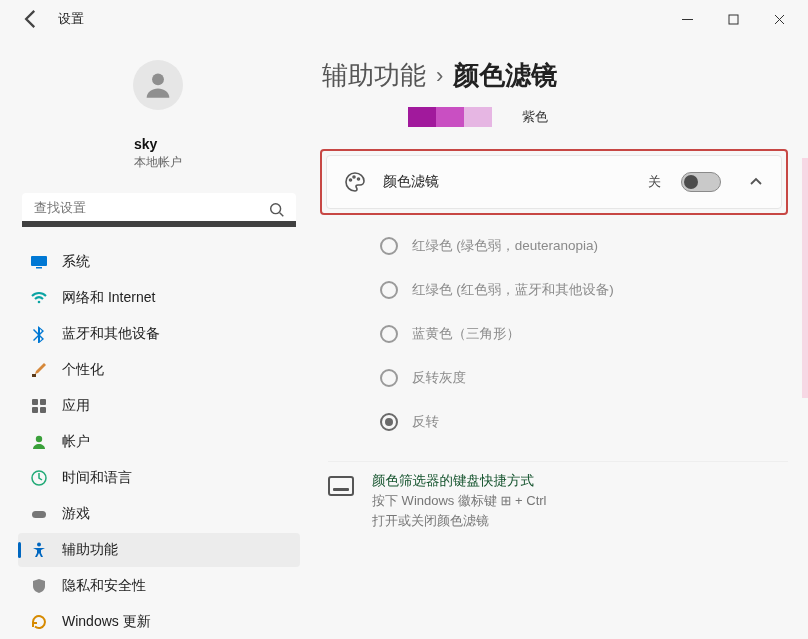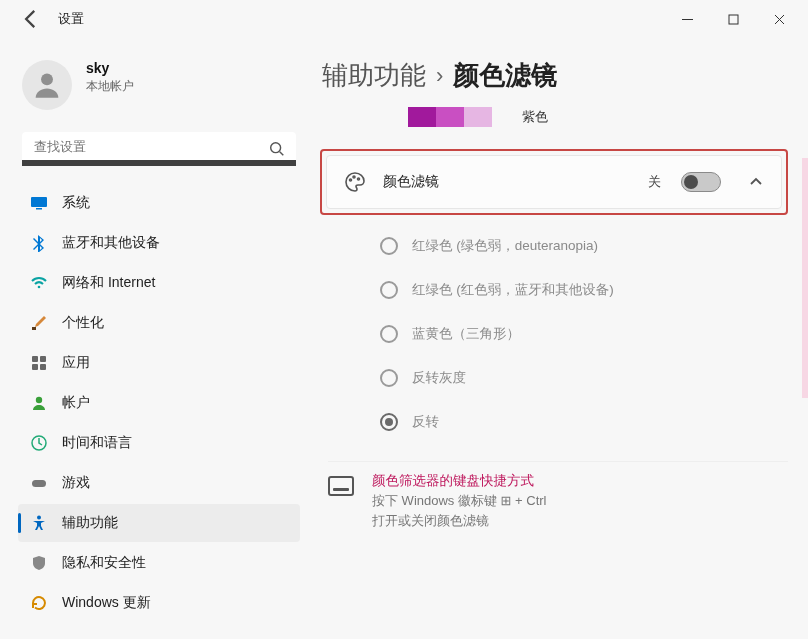--- a/index.html
+++ b/index.html
@@ -11,21 +11,21 @@
   .titlebar .title { margin-left: 14px; font-size: 13px; color:#222; }
   .titlebar .spacer { flex: 1; }
   .titlebar .winbtn { width: 46px; height: 30px; display:flex; align-items:center; justify-content:center; color:#333; }
   .winbtn svg { width:11px; height:11px; }
 
   
   .body { display:flex; height: calc(639px - 38px); }
 
   
   .sidebar { width: 306px; padding: 10px 6px 0 18px; display:flex; flex-direction:column; }
-  .account { display:flex; gap:14px; padding: 12px 6px 18px 4px; }
+  .account { display:flex; align-items:center; gap:26px; padding: 12px 6px 18px 4px; flex-direction: column; }
   .avatar { width:50px; height:50px; border-radius:50%; background:#e6e6e6; display:flex; align-items:center; justify-content:center; }
   .avatar svg { width:34px; height:34px; fill:#8f8f8f; }
   .acc-name { font-weight:600; font-size:14px; color:#111; }
   .acc-sub { font-size:12px; color:#666; margin-top:2px; }
 
   .search { position:relative; margin: 4px 4px 18px 4px; }
   .search input { width:100%; height:34px; border:none; border-bottom:6px solid #404040; border-radius:4px 4px 0 0; background:#fff; padding:0 36px 0 12px; font-size:13px; outline:none; }
   .search .sicon { position:absolute; right:10px; top:8px; width:18px; height:18px; color:#555; }
 
   .navlist { display:flex; flex-direction:column; gap:2px; overflow-y:auto; }
@@ -62,21 +62,21 @@
   .options { margin: 22px 20px 0 60px; display:flex; flex-direction:column; gap:26px; }
   .optrow { display:flex; align-items:center; gap:14px; }
   .radio { width:18px; height:18px; border:2px solid #9a9a9a; border-radius:50%; flex-shrink:0; }
   .radio.sel { border-color:#6a6a6a; position:relative; }
   .radio.sel::after { content:""; position:absolute; left:3px; top:3px; right:3px; bottom:3px; border-radius:50%; background:#6a6a6a; }
   .optlabel { font-size:13.5px; color:#8a8a8a; }
 
   .kbrow { display:flex; align-items:flex-start; gap:18px; margin:30px 20px 0 8px; border-top:1px solid #eee; padding-top:10px;}
   .kbicon { width:26px; height:20px; border:2px solid #555; border-radius:3px; margin-top:4px; position:relative;}
   .kbicon::after{content:""; position:absolute; left:3px; right:3px; bottom:3px; height:3px; background:#555; border-radius:1px;}
-  .kbtitle { font-size:13.5px; color:#be185d; }
+  .kbtitle { font-size:13.5px; color:#14532d; }
   .kbsub { font-size:13px; color:#777; margin-top:2px; }
 
   .edge { position:absolute; right:0; top:120px; width:6px; height:240px; background:linear-gradient(#f7d7e4,#f7d7e4); }
 </style>
 </head>
 <body>
 
 <div class="titlebar">
   <div class="back">
     <svg viewBox="0 0 16 16" fill="none" stroke="currentColor" stroke-width="1.4">
@@ -132,35 +132,35 @@
         <span class="navicon">
             <svg viewBox="0 0 18 18">
               <rect x="1" y="3" width="16" height="10" rx="1" fill="#0078d4"></rect>
               <rect x="6" y="14" width="6" height="1.5" fill="#0078d4"></rect>
             </svg>
           </span>
         <span>系统</span>
       </div>
       <div class="navitem">
         <span class="navicon">
-            <svg viewBox="0 0 18 18" fill="#0078d4">
-              <path d="M8 1v7L4 4l-1 1 5 5-5 5 1 1 4-4v7l6-5-4-4 4-4-6-5zm2 3l2 2-2 2V4zm0 8l2 2-2 2v-4z"></path>
-            </svg>
-          </span>
-        <span>蓝牙和其他设备</span>
-      </div>
-      <div class="navitem">
-        <span class="navicon">
             <svg viewBox="0 0 18 18" fill="none" stroke="#0aa3a3" stroke-width="2">
               <path d="M2 7c4-4 10-4 14 0"></path>
               <path d="M5 10c2.5-2.5 5.5-2.5 8 0"></path>
               <circle cx="9" cy="13" r="1.3" fill="#0aa3a3" stroke="none"></circle>
             </svg>
           </span>
         <span>网络和 Internet</span>
+      </div>
+      <div class="navitem">
+        <span class="navicon">
+            <svg viewBox="0 0 18 18" fill="#0078d4">
+              <path d="M8 1v7L4 4l-1 1 5 5-5 5 1 1 4-4v7l6-5-4-4 4-4-6-5zm2 3l2 2-2 2V4zm0 8l2 2-2 2v-4z"></path>
+            </svg>
+          </span>
+        <span>蓝牙和其他设备</span>
       </div>
       <div class="navitem">
         <span class="navicon">
             <svg viewBox="0 0 18 18" fill="#d6883a">
               <path d="M14 2l2 2-8 8-3 1 1-3 8-8z"></path>
               <rect x="2" y="13" width="4" height="3" fill="#5a3a1a"></rect>
             </svg>
           </span>
         <span>个性化</span>
       </div>

